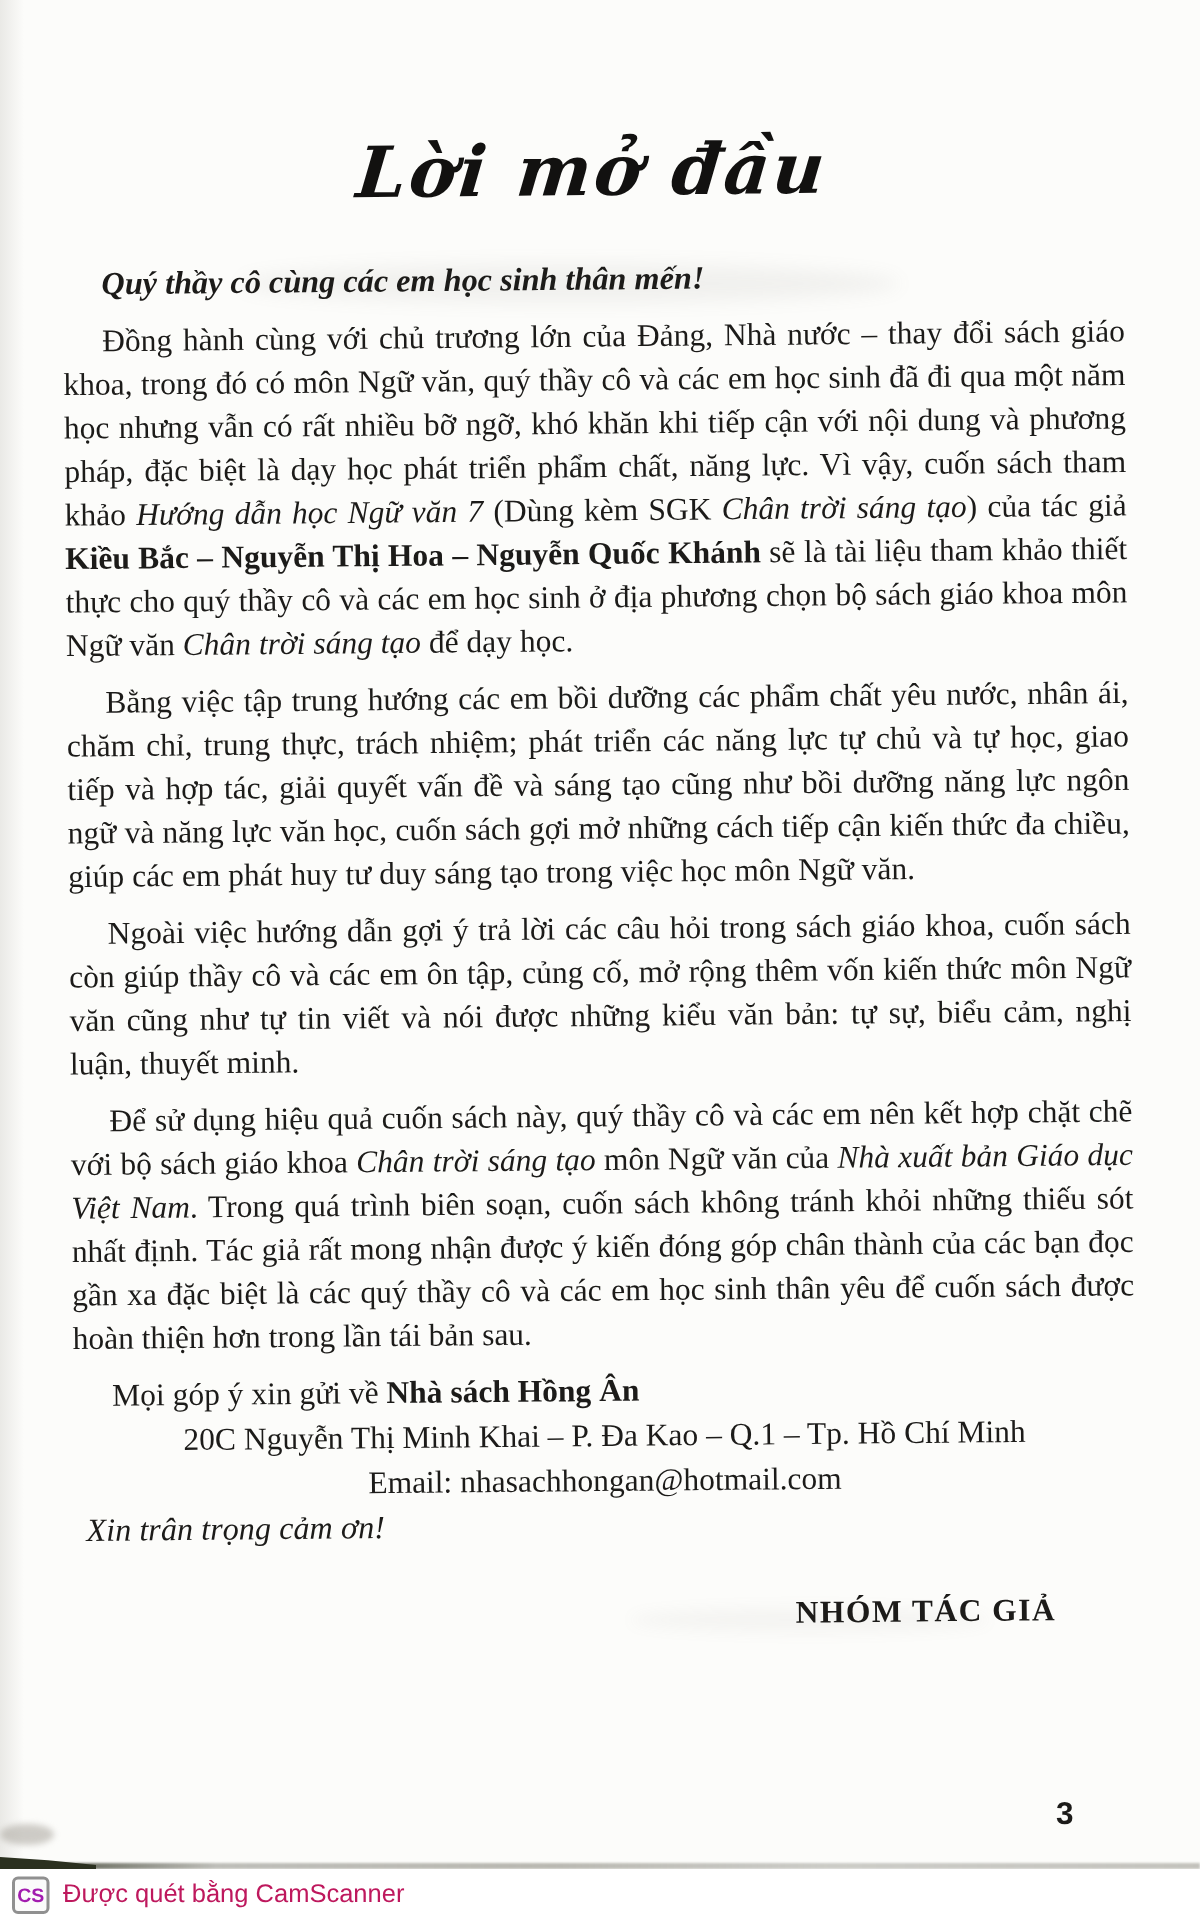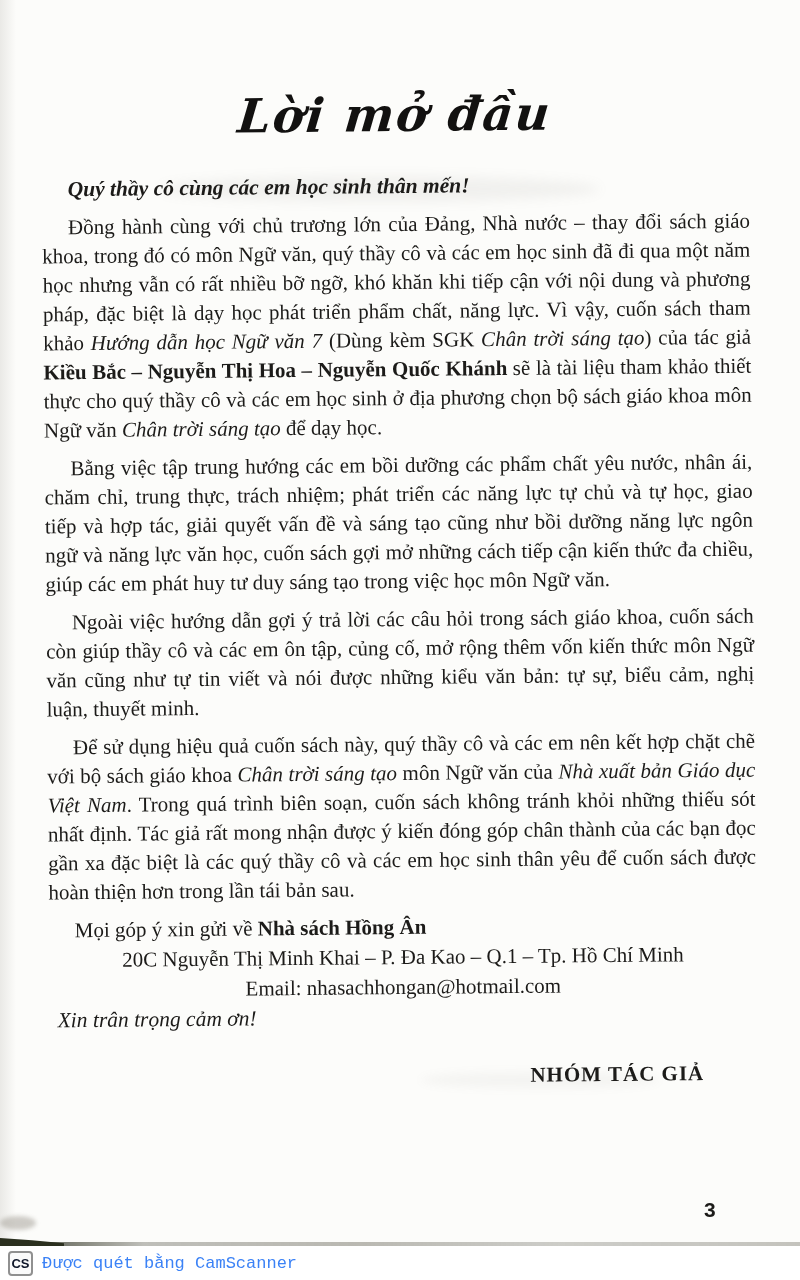--- a/index.html
+++ b/index.html
@@ -156,33 +156,33 @@
     padding-left: 8px;
     box-sizing: border-box;
   }
   .cs-logo {
     width: 25px;
     height: 25px;
     box-sizing: border-box;
     border: 2px solid #909090;
     border-radius: 4px;
     background: #fbfbfb;
-    color: #0f172a;
+    color: #a21caf;
     font-family: "Liberation Sans", sans-serif;
     font-weight: bold;
     font-size: 13px;
     display: flex;
     align-items: center;
     justify-content: center;
     flex: 0 0 auto;
   }
   .wm-text {
     margin-left: 9px;
-    color: #3b82f6;
-    font-family: Liberation Mono, monospace;
+    color: #be185d;
+    font-family: Liberation Sans, sans-serif;
     font-size: 17px;
   }
 </style>
 </head>
 <body>
 
 <div class="screen">
 
   <div class="scan">
     <div class="edge-noise"></div>

